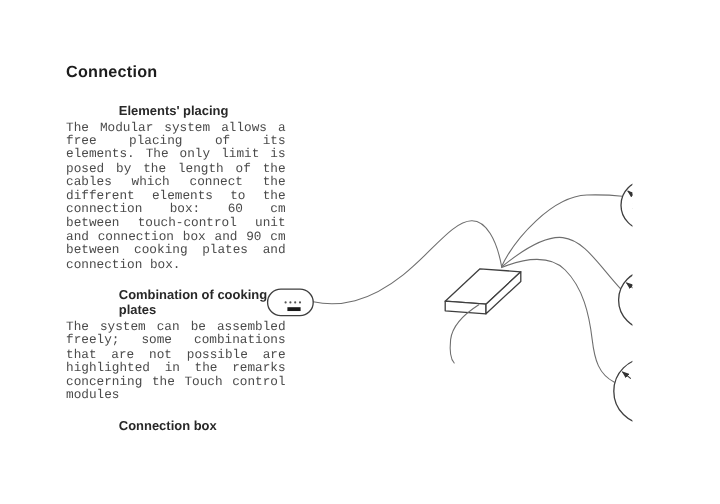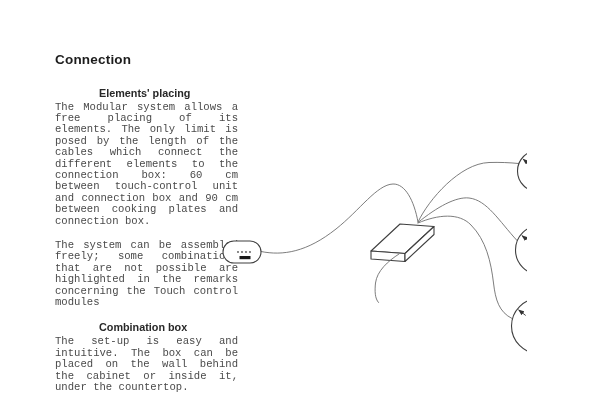--- a/index.html
+++ b/index.html
@@ -67,26 +67,26 @@
     <div class="title">
       <div>Connection</div>
     </div>
 
     <div class="section">
       <h2>Elements' placing</h2>
       <p>The Modular system allows a free placing of its elements. The only limit is posed by the length of the cables which connect the different elements to the connection box: 60 cm between touch-control unit and connection box and 90 cm between cooking plates and connection box.</p>
     </div>
 
     <div class="section">
+      <h2>Combination of cooking plates</h2>
       <p>The system can be assembled freely; some combinations that are not possible are highlighted in the remarks concerning the Touch control modules</p>
     </div>
 
     <div class="section">
-      <h2>Combination box</h2>
-      <p>The set-up is easy and intuitive. The box can be placed on the wall behind the cabinet or inside it, under the countertop.</p>
+      <h2>Connection box</h2>
     </div>
   </div>
 
   <svg class="diagram" viewBox="0 0 600 420" aria-hidden="true">
     <defs>
       <marker id="arw" viewBox="0 0 8 6" refX="7" refY="3" markerWidth="7" markerHeight="5.5" orient="auto-start-reverse">
         <path d="M0,0 L8,3 L0,6 Z" fill="#333333"></path>
       </marker>
     </defs>
 

